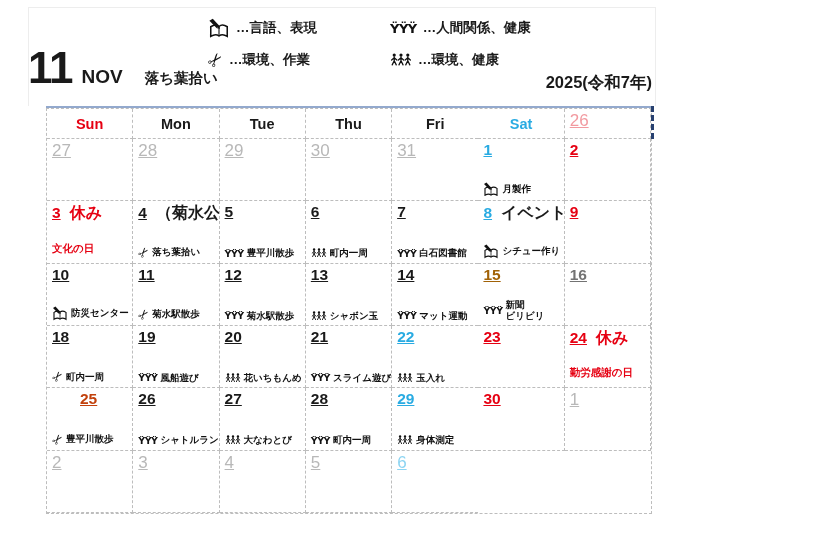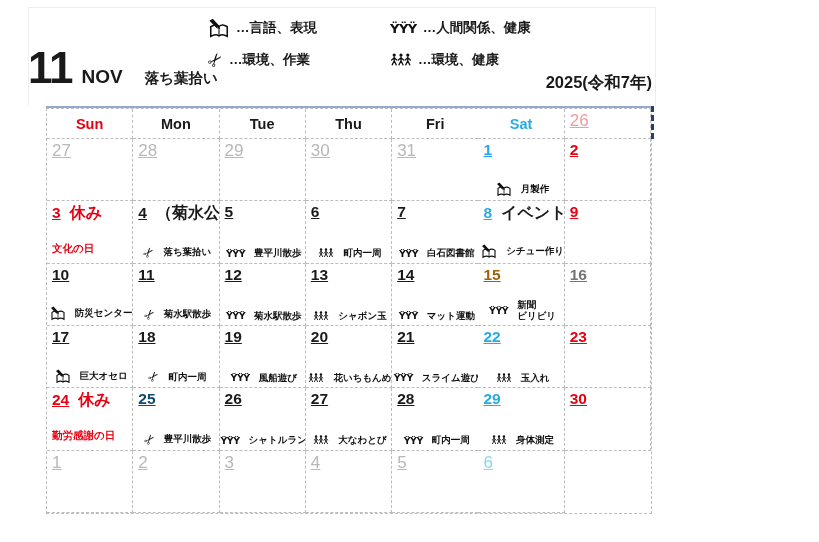--- a/index.html
+++ b/index.html
@@ -39,22 +39,22 @@
         font-size:14.5px;font-weight:700;padding:0;}
 
   .date-line{display:flex;align-items:baseline;gap:9px;line-height:1.2;}
   .date-num{font-size:15.5px;font-weight:700;text-decoration:underline;}
   .muted .date-num{font-size:17px;font-weight:400;}
   .date-note{font-size:16px;font-weight:700;white-space:nowrap;}
   .holiday-label{margin-top:auto;font-size:10.5px;font-weight:700;
         padding-bottom:4px;white-space:nowrap;}
 
   .events{margin-top:auto;display:flex;flex-direction:column;gap:1px;padding-bottom:1px;}
-  .event-row{display:flex;align-items:center;gap:9px;font-size:9.5px;
-        font-weight:700;color:#111;line-height:1.1;justify-content:center;}
+  .event-row{display:flex;align-items:center;gap:3px;font-size:9.5px;
+        font-weight:700;color:#111;line-height:1.1;}
   .event-label{white-space:nowrap;}
   .event-label.two-line{white-space:normal;}
 
   
   .icon-wrap{display:inline-flex;align-items:center;justify-content:center;flex:none;}
   .icon-svg{display:block;}
   .icon-yyy{font-family:"DejaVu Sans",sans-serif;font-weight:700;color:#111;
         letter-spacing:-0.5px;line-height:1;}
   .icon-scissors{display:inline-block;transform:rotate(-50deg);color:#111;line-height:1;}
   .sz-s .icon-yyy{font-size:9.5px;}
@@ -351,35 +351,20 @@
         </div>
       </div>
     </div>
     <div class="cell">
       <div class="date-line">
         <span class="date-num" style="color: #737373;">16</span>
       </div>
     </div>
     <div class="cell">
       <div class="date-line">
-        <span class="date-num" style="color: rgb(26, 26, 26);">17</span>
-      </div>
-      <div class="events">
-        <div class="event-row">
-          <span class="icon-wrap sz-s">
-            <svg class="icon-svg" width="16" height="14.72" viewBox="0 0 24 22">
-              <use href="#sym-book-pen"></use>
-            </svg>
-          </span>
-          <span class="event-label">巨大オセロ</span>
-        </div>
-      </div>
-    </div>
-    <div class="cell">
-      <div class="date-line">
         <span class="date-num" style="color: rgb(26, 26, 26);">18</span>
       </div>
       <div class="events">
         <div class="event-row">
           <span class="icon-wrap sz-s">
             <span class="icon-scissors">✂</span>
           </span>
           <span class="event-label">町内一周</span>
         </div>
       </div>
@@ -447,21 +432,21 @@
     </div>
     <div class="cell">
       <div class="date-line">
         <span class="date-num" style="color: rgb(230, 0, 18);">24</span>
         <span class="date-note" style="color: rgb(230, 0, 18);">休み</span>
       </div>
       <div class="holiday-label" style="color: rgb(230, 0, 18);">勤労感謝の日</div>
     </div>
     <div class="cell">
       <div class="date-line">
-        <span class="date-num" style="color: #0c4a6e;">25</span>
+        <span class="date-num" style="color: #c2410c; margin-left: 28px;">25</span>
       </div>
       <div class="events">
         <div class="event-row">
           <span class="icon-wrap sz-s">
             <span class="icon-scissors">✂</span>
           </span>
           <span class="event-label">豊平川散歩</span>
         </div>
       </div>
     </div>

